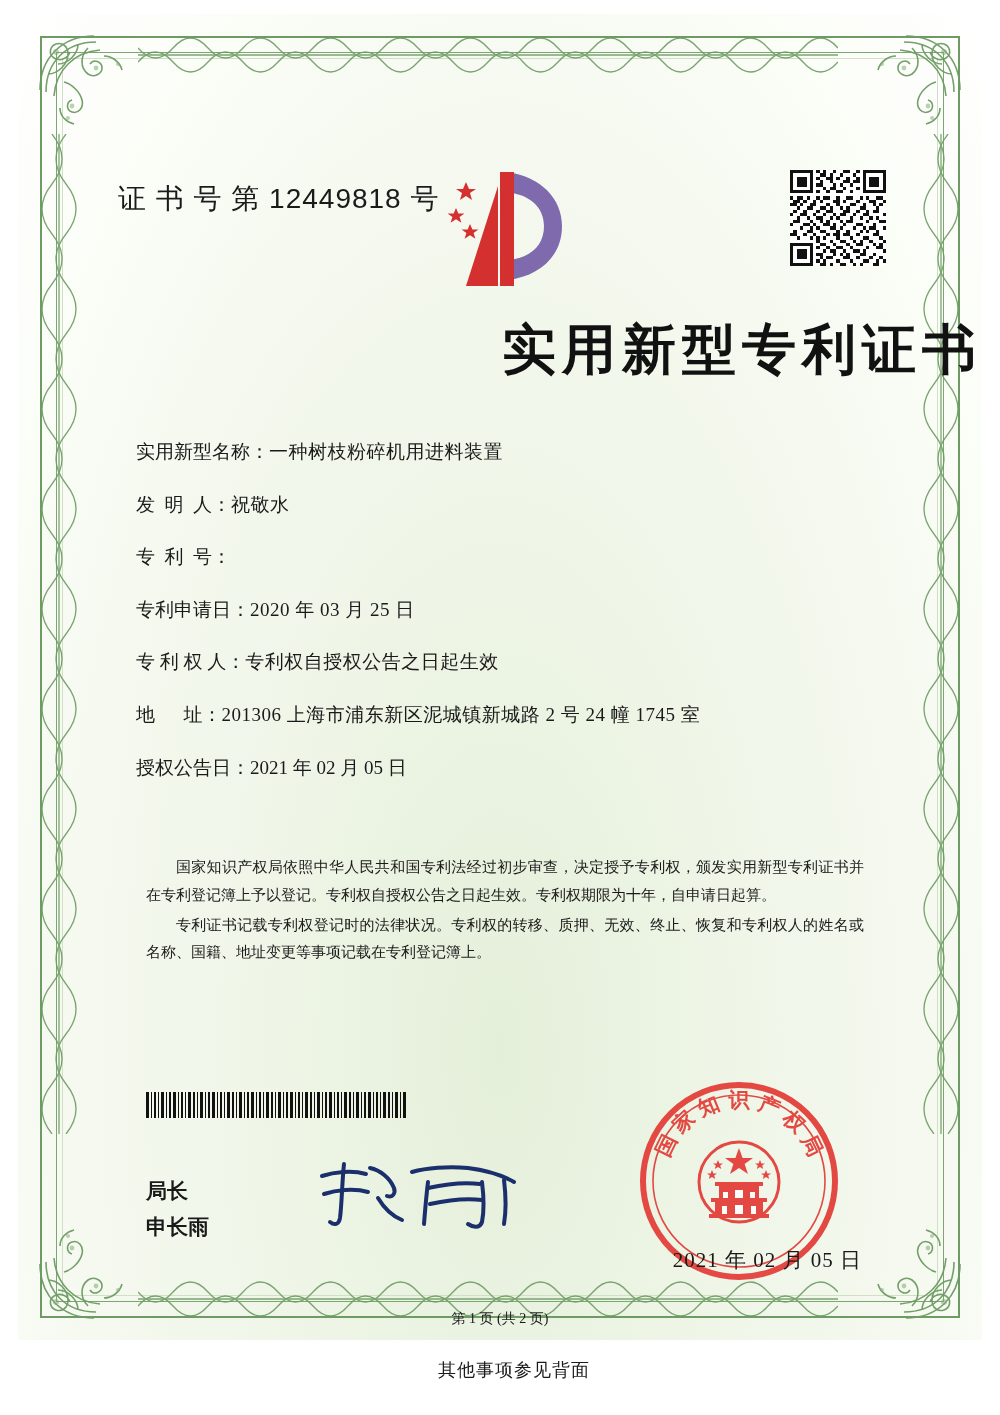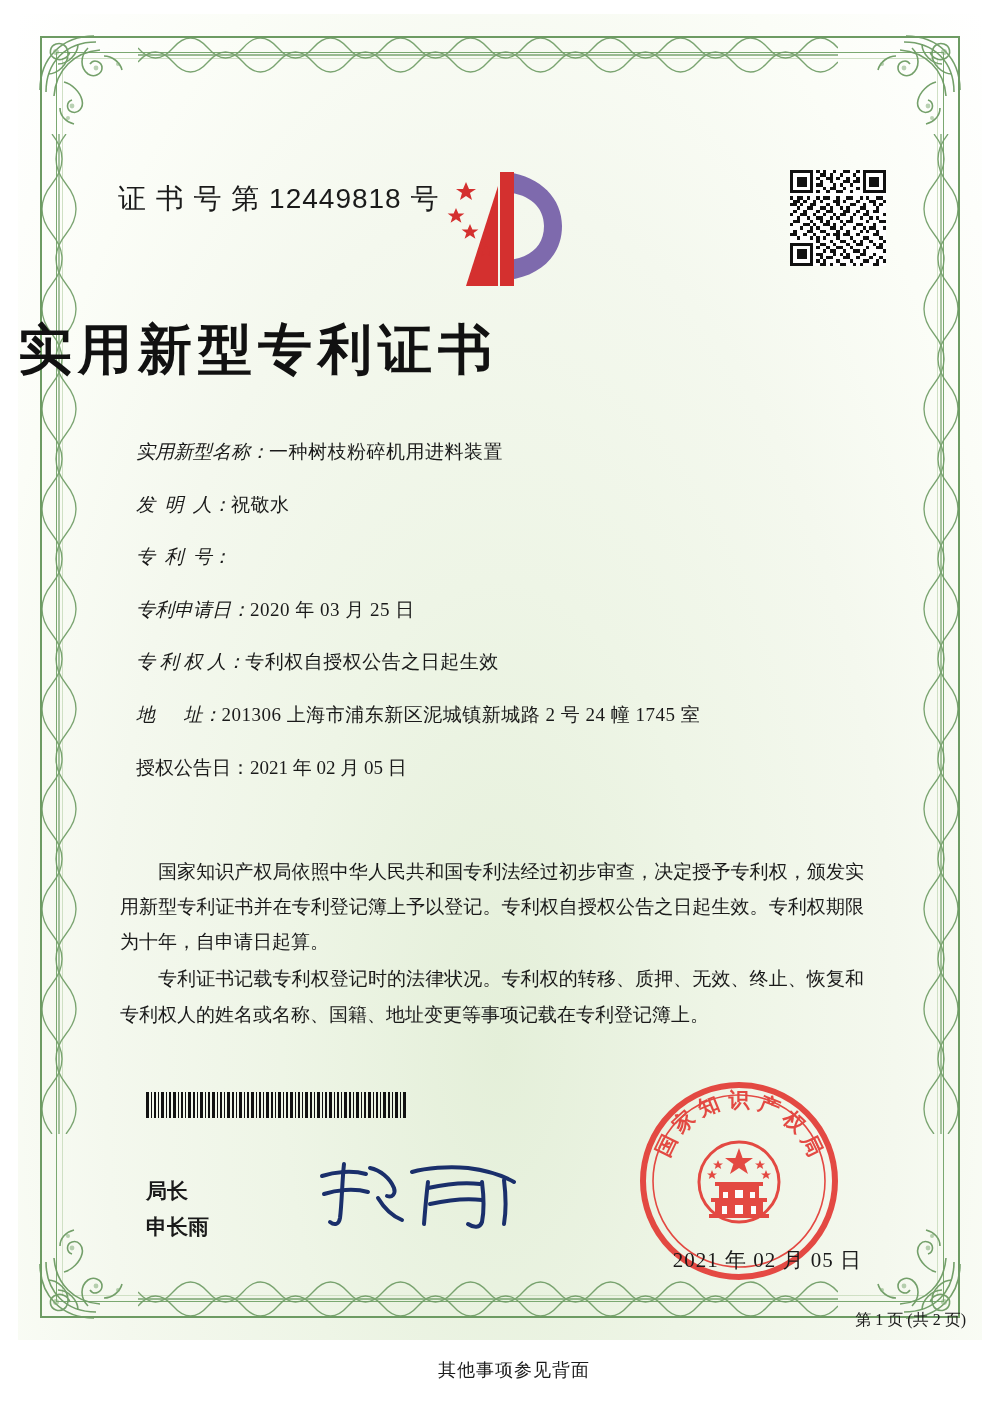--- a/index.html
+++ b/index.html
@@ -104,21 +104,21 @@
     width: 96px;
     height: 96px;
   }
 
   
   .title {
     position: absolute;
     left: 0;
     right: 0;
     top: 300px;
-    text-align: left;
+    text-align: right;
     font-size: 54px;
     font-weight: bold;
     letter-spacing: 6px;
     font-family: Liberation Serif, serif;
     color: #111;
   }
 
   
   .fields {
     position: absolute;
@@ -130,43 +130,42 @@
     display: flex;
     align-items: baseline;
     margin-bottom: 26px;
     font-size: 19px;
     line-height: 1.4;
   }
   .field .lab {
     flex: 0 0 auto;
     white-space: pre;
     letter-spacing: 0px;
-    font-style: italic;
   }
   .field .val {
     flex: 1 1 auto;
     letter-spacing: .5px;
   }
   .field-row2 {
     display: flex;
     align-items: baseline;
     font-size: 19px;
     margin-bottom: 20px;
     flex-direction: column;
   }
   .field-row2 .cellA { flex: 0 0 378px; display: flex; }
   .field-row2 .cellB { flex: 1 1 auto; display: flex; }
 
   
   .body-text {
     position: absolute;
-    left: 102px;
+    left: 128px;
     right: 118px;
     top: 840px;
-    font-size: 19px;
+    font-size: 15px;
     line-height: 1.85;
     text-align: justify;
   }
   .body-text p {
     margin: 0 0 2px 0;
     text-indent: 2em;
   }
 
   
   .barcode {
@@ -207,24 +206,24 @@
     right: 120px;
     top: 1232px;
     font-size: 21px;
     letter-spacing: 1px;
   }
 
   
   .page-num {
     position: absolute;
     left: 0;
-    right: 16px;
+    right: 0;
     top: 1296px;
-    text-align: right;
-    font-size: 16px;
+    text-align: center;
+    font-size: 14px;
   }
   .footnote {
     position: absolute;
     left: 0;
     right: 0;
     top: 1358px;
     text-align: center;
     font-size: 18px;
     letter-spacing: 1px;
     margin-left: 28px;

